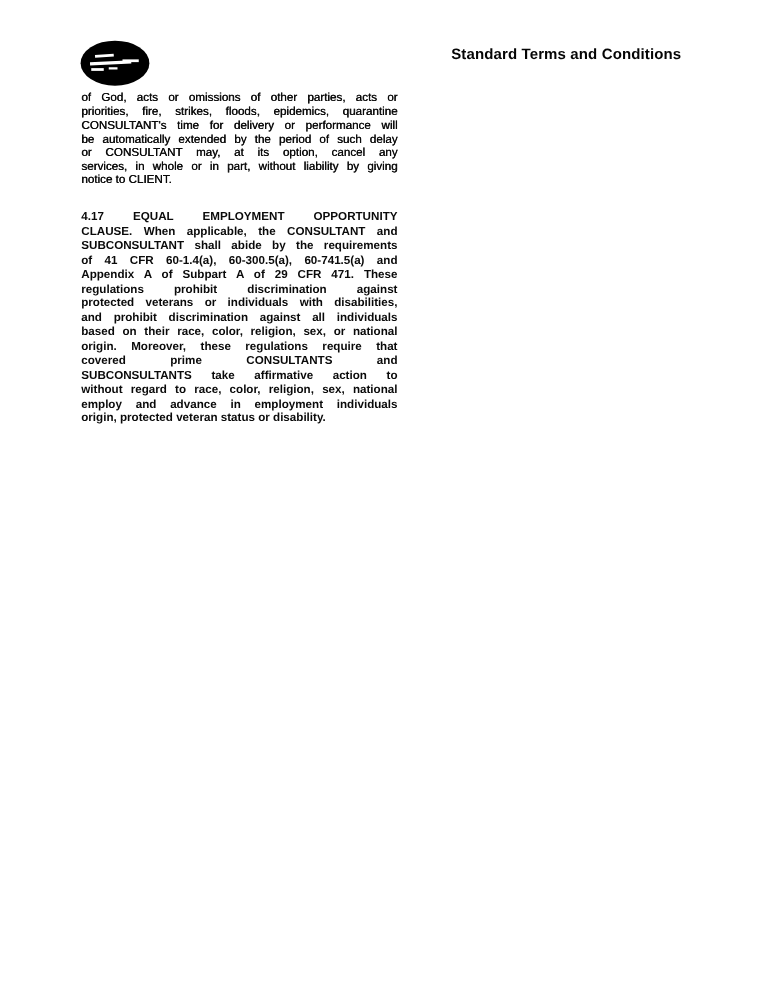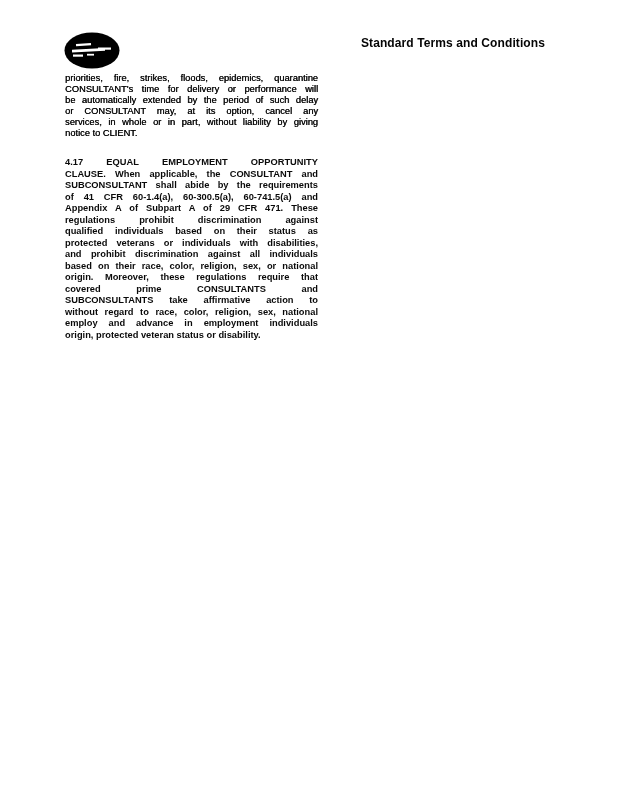--- a/index.html
+++ b/index.html
@@ -81,35 +81,35 @@
         <rect x="9" y="22.5" width="10" height="2.2"></rect>
         <rect x="23" y="21.8" width="7" height="1.8"></rect>
       </g>
     </svg>
   </div>
 
   <div class="title">Standard Terms and Conditions</div>
 
   <div class="body-col">
     <div class="para p-normal">
+        <div class="tline">of God, acts or omissions of other parties, acts or</div>
         <div class="tline">priorities, fire, strikes, floods, epidemics, quarantine</div>
         <div class="tline">CONSULTANT's time for delivery or performance will</div>
         <div class="tline">be automatically extended by the period of such delay</div>
         <div class="tline">or CONSULTANT may, at its option, cancel any</div>
         <div class="tline">services, in whole or in part, without liability by giving</div>
         <div class="tline tline-last">notice to CLIENT.</div>
       </div>
     <div class="para p-bold">
         <div class="tline">4.17 EQUAL EMPLOYMENT OPPORTUNITY</div>
         <div class="tline">CLAUSE. When applicable, the CONSULTANT and</div>
         <div class="tline">SUBCONSULTANT shall abide by the requirements</div>
         <div class="tline">of 41 CFR 60-1.4(a), 60-300.5(a), 60-741.5(a) and</div>
         <div class="tline">Appendix A of Subpart A of 29 CFR 471. These</div>
         <div class="tline">regulations prohibit discrimination against</div>
-        <div class="tline">qualified individuals based on their status as</div>
         <div class="tline">protected veterans or individuals with disabilities,</div>
         <div class="tline">and prohibit discrimination against all individuals</div>
         <div class="tline">based on their race, color, religion, sex, or national</div>
         <div class="tline">origin. Moreover, these regulations require that</div>
         <div class="tline">covered prime CONSULTANTS and</div>
         <div class="tline">SUBCONSULTANTS take affirmative action to</div>
         <div class="tline">without regard to race, color, religion, sex, national</div>
         <div class="tline">employ and advance in employment individuals</div>
         <div class="tline tline-last">origin, protected veteran status or disability.</div>
       </div>

